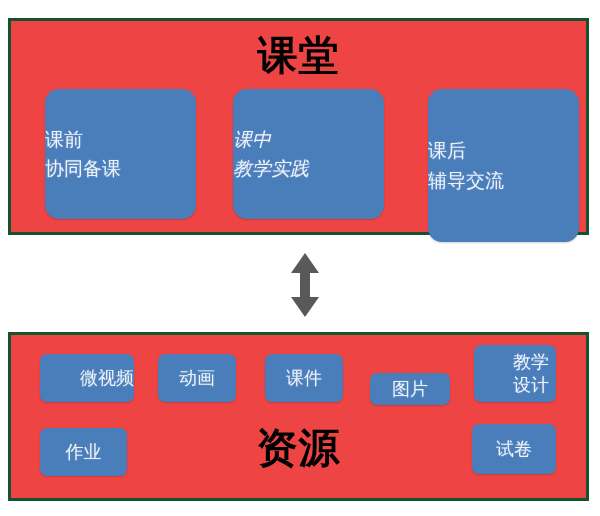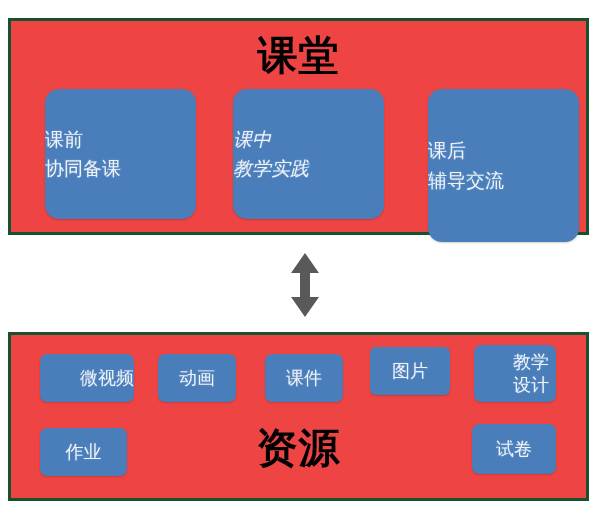--- a/index.html
+++ b/index.html
@@ -118,21 +118,21 @@
   .resource-tag .line {
     font-size: 18px;
     line-height: 1.25;
     white-space: nowrap;
     text-shadow: 0 0 2px rgba(255,255,255,0.22);
   }
 
   #resource-tag-0 { left: 40px;  top: 354px; width: 94px; height: 48px; align-items: flex-end; }
   #resource-tag-1 { left: 158px; top: 354px; width: 78px; height: 48px; }
   #resource-tag-2 { left: 265px; top: 354px; width: 78px; height: 48px; }
-  #resource-tag-3 { left: 370px; top: 347px; width: 80px; height: 48px; border-radius: 6px; }
+  #resource-tag-3 { left: 370px; top: 373px; width: 80px; height: 32px; }
   #resource-tag-4 { left: 474px; top: 345px; width: 82px; height: 57px; padding-left: 32px; }
   #resource-tag-5 { left: 40px;  top: 428px; width: 87px; height: 48px; }
   #resource-tag-6 { left: 472px; top: 424px; width: 84px; height: 50px; }
 </style>
 </head>
 <body>
 
 <div id="diagram-root">
 
   <div class="panel" id="classroom-panel">

